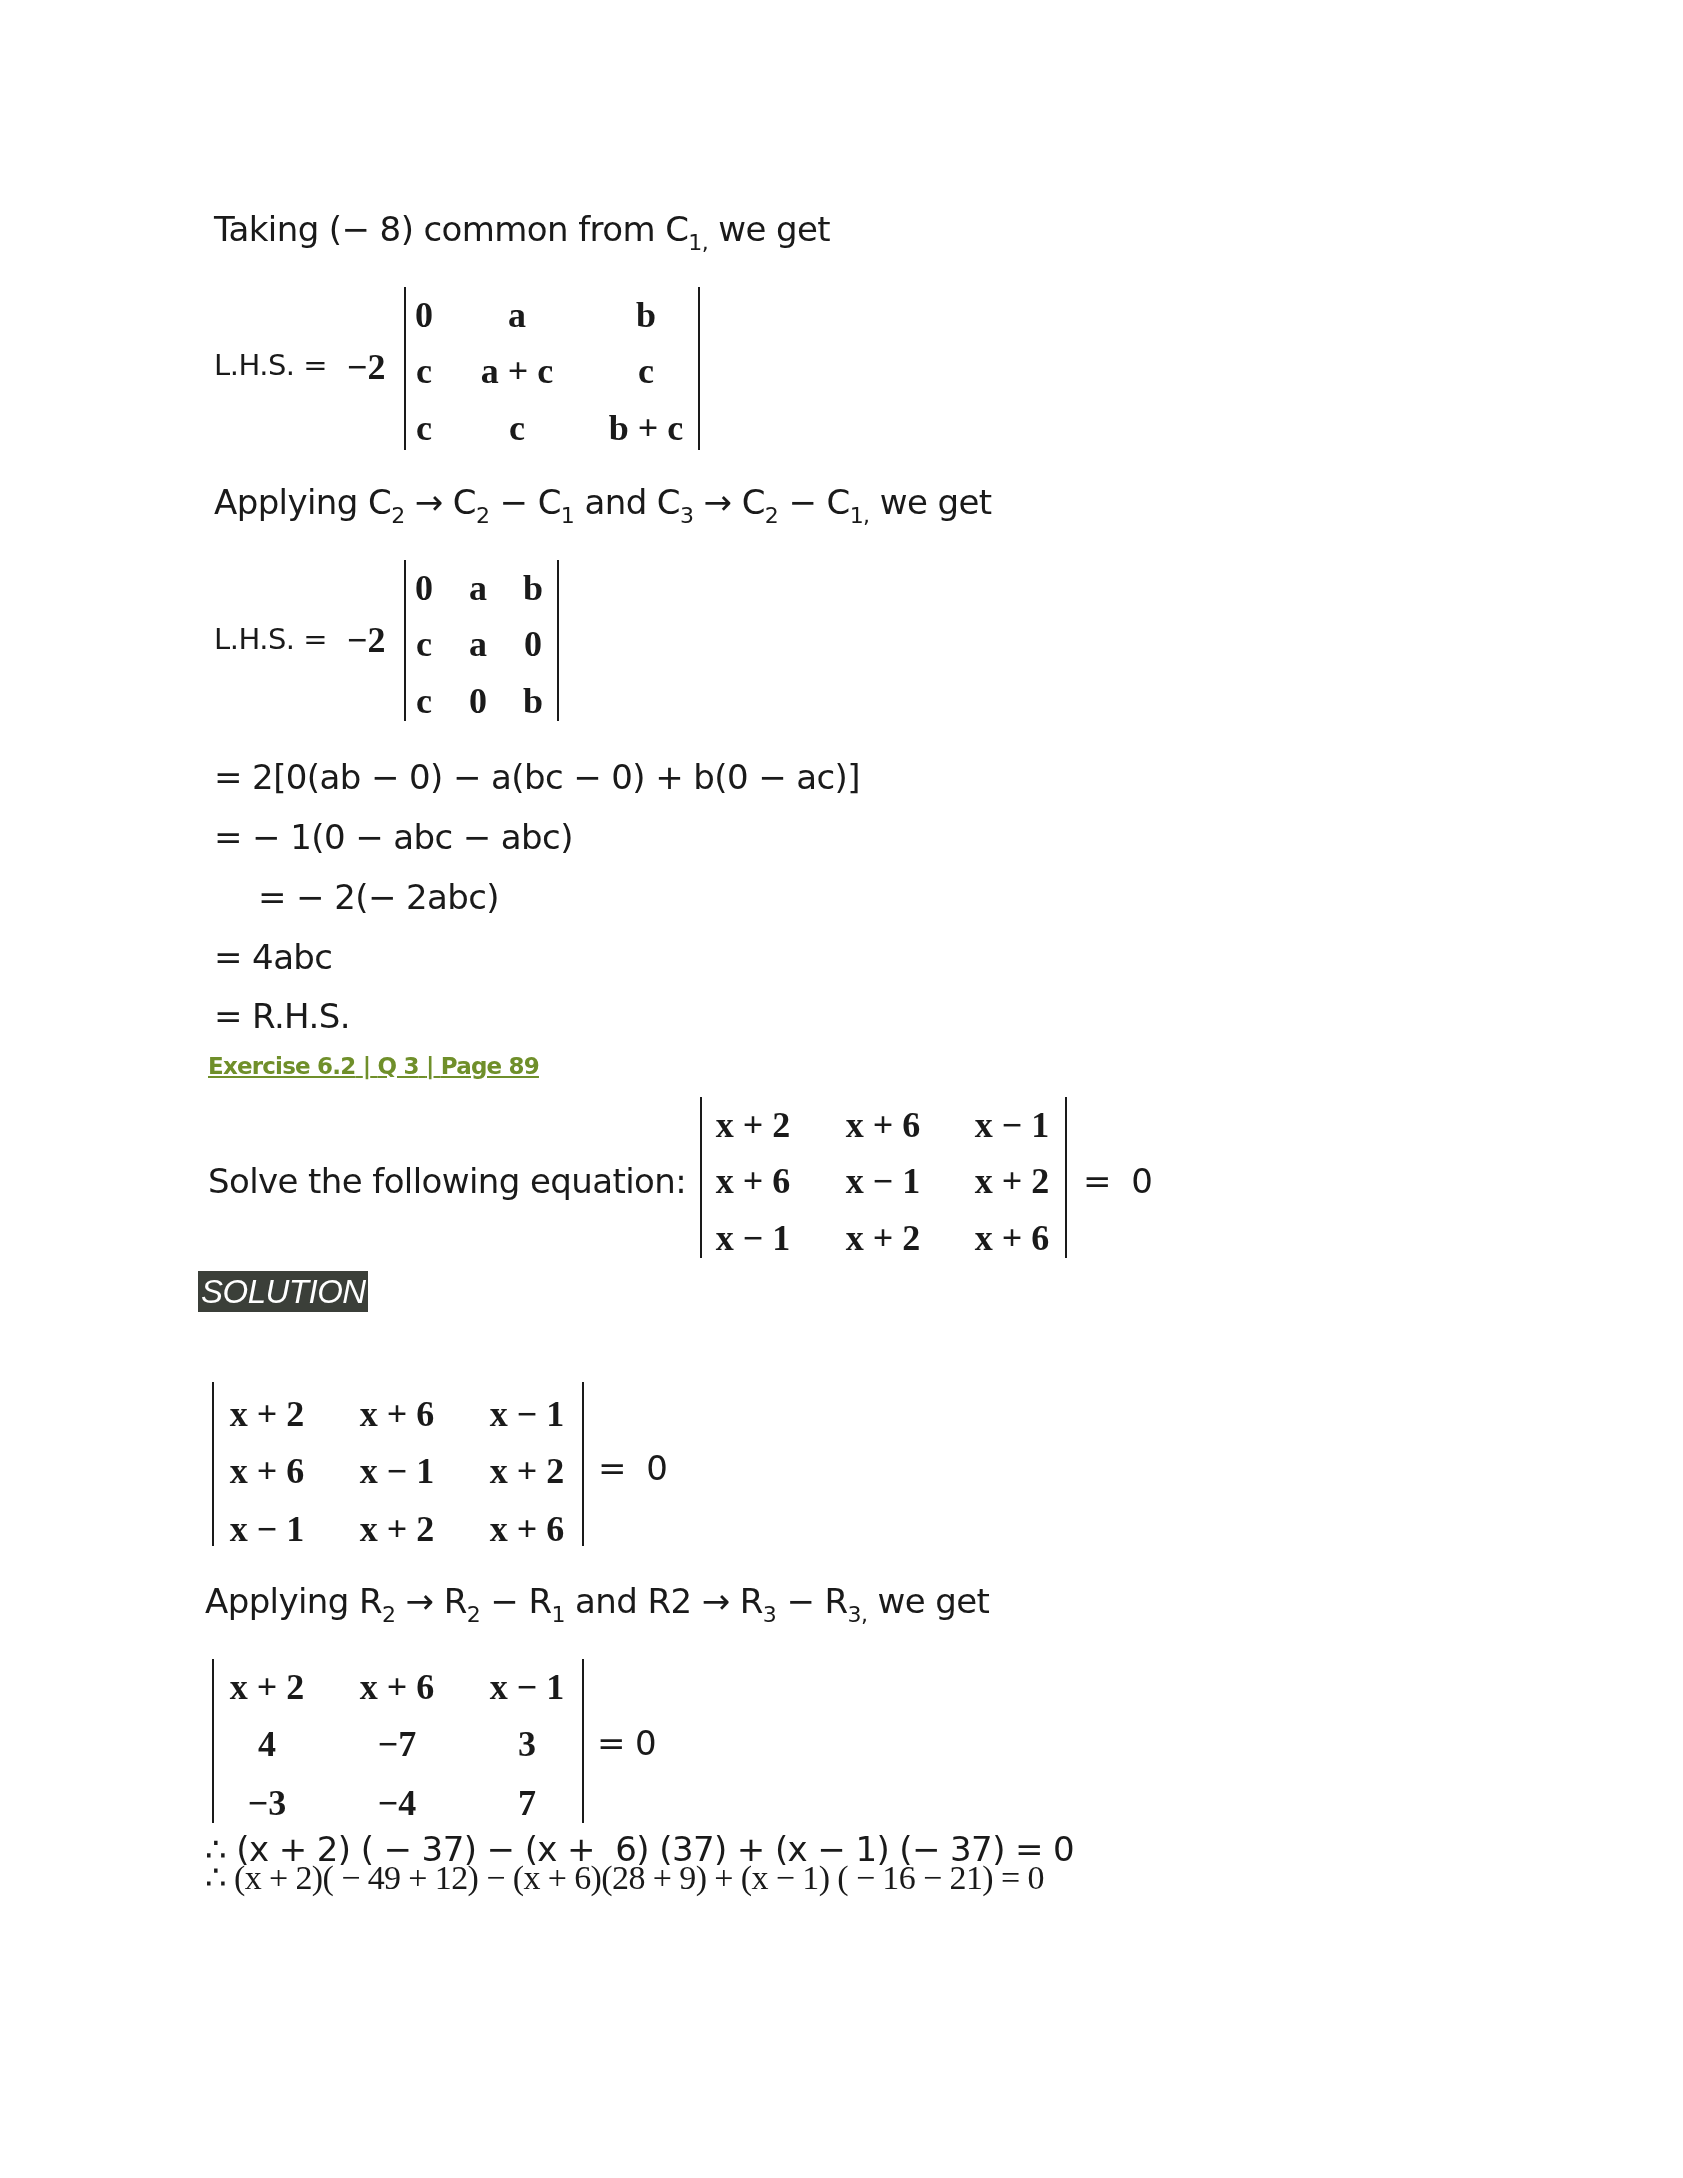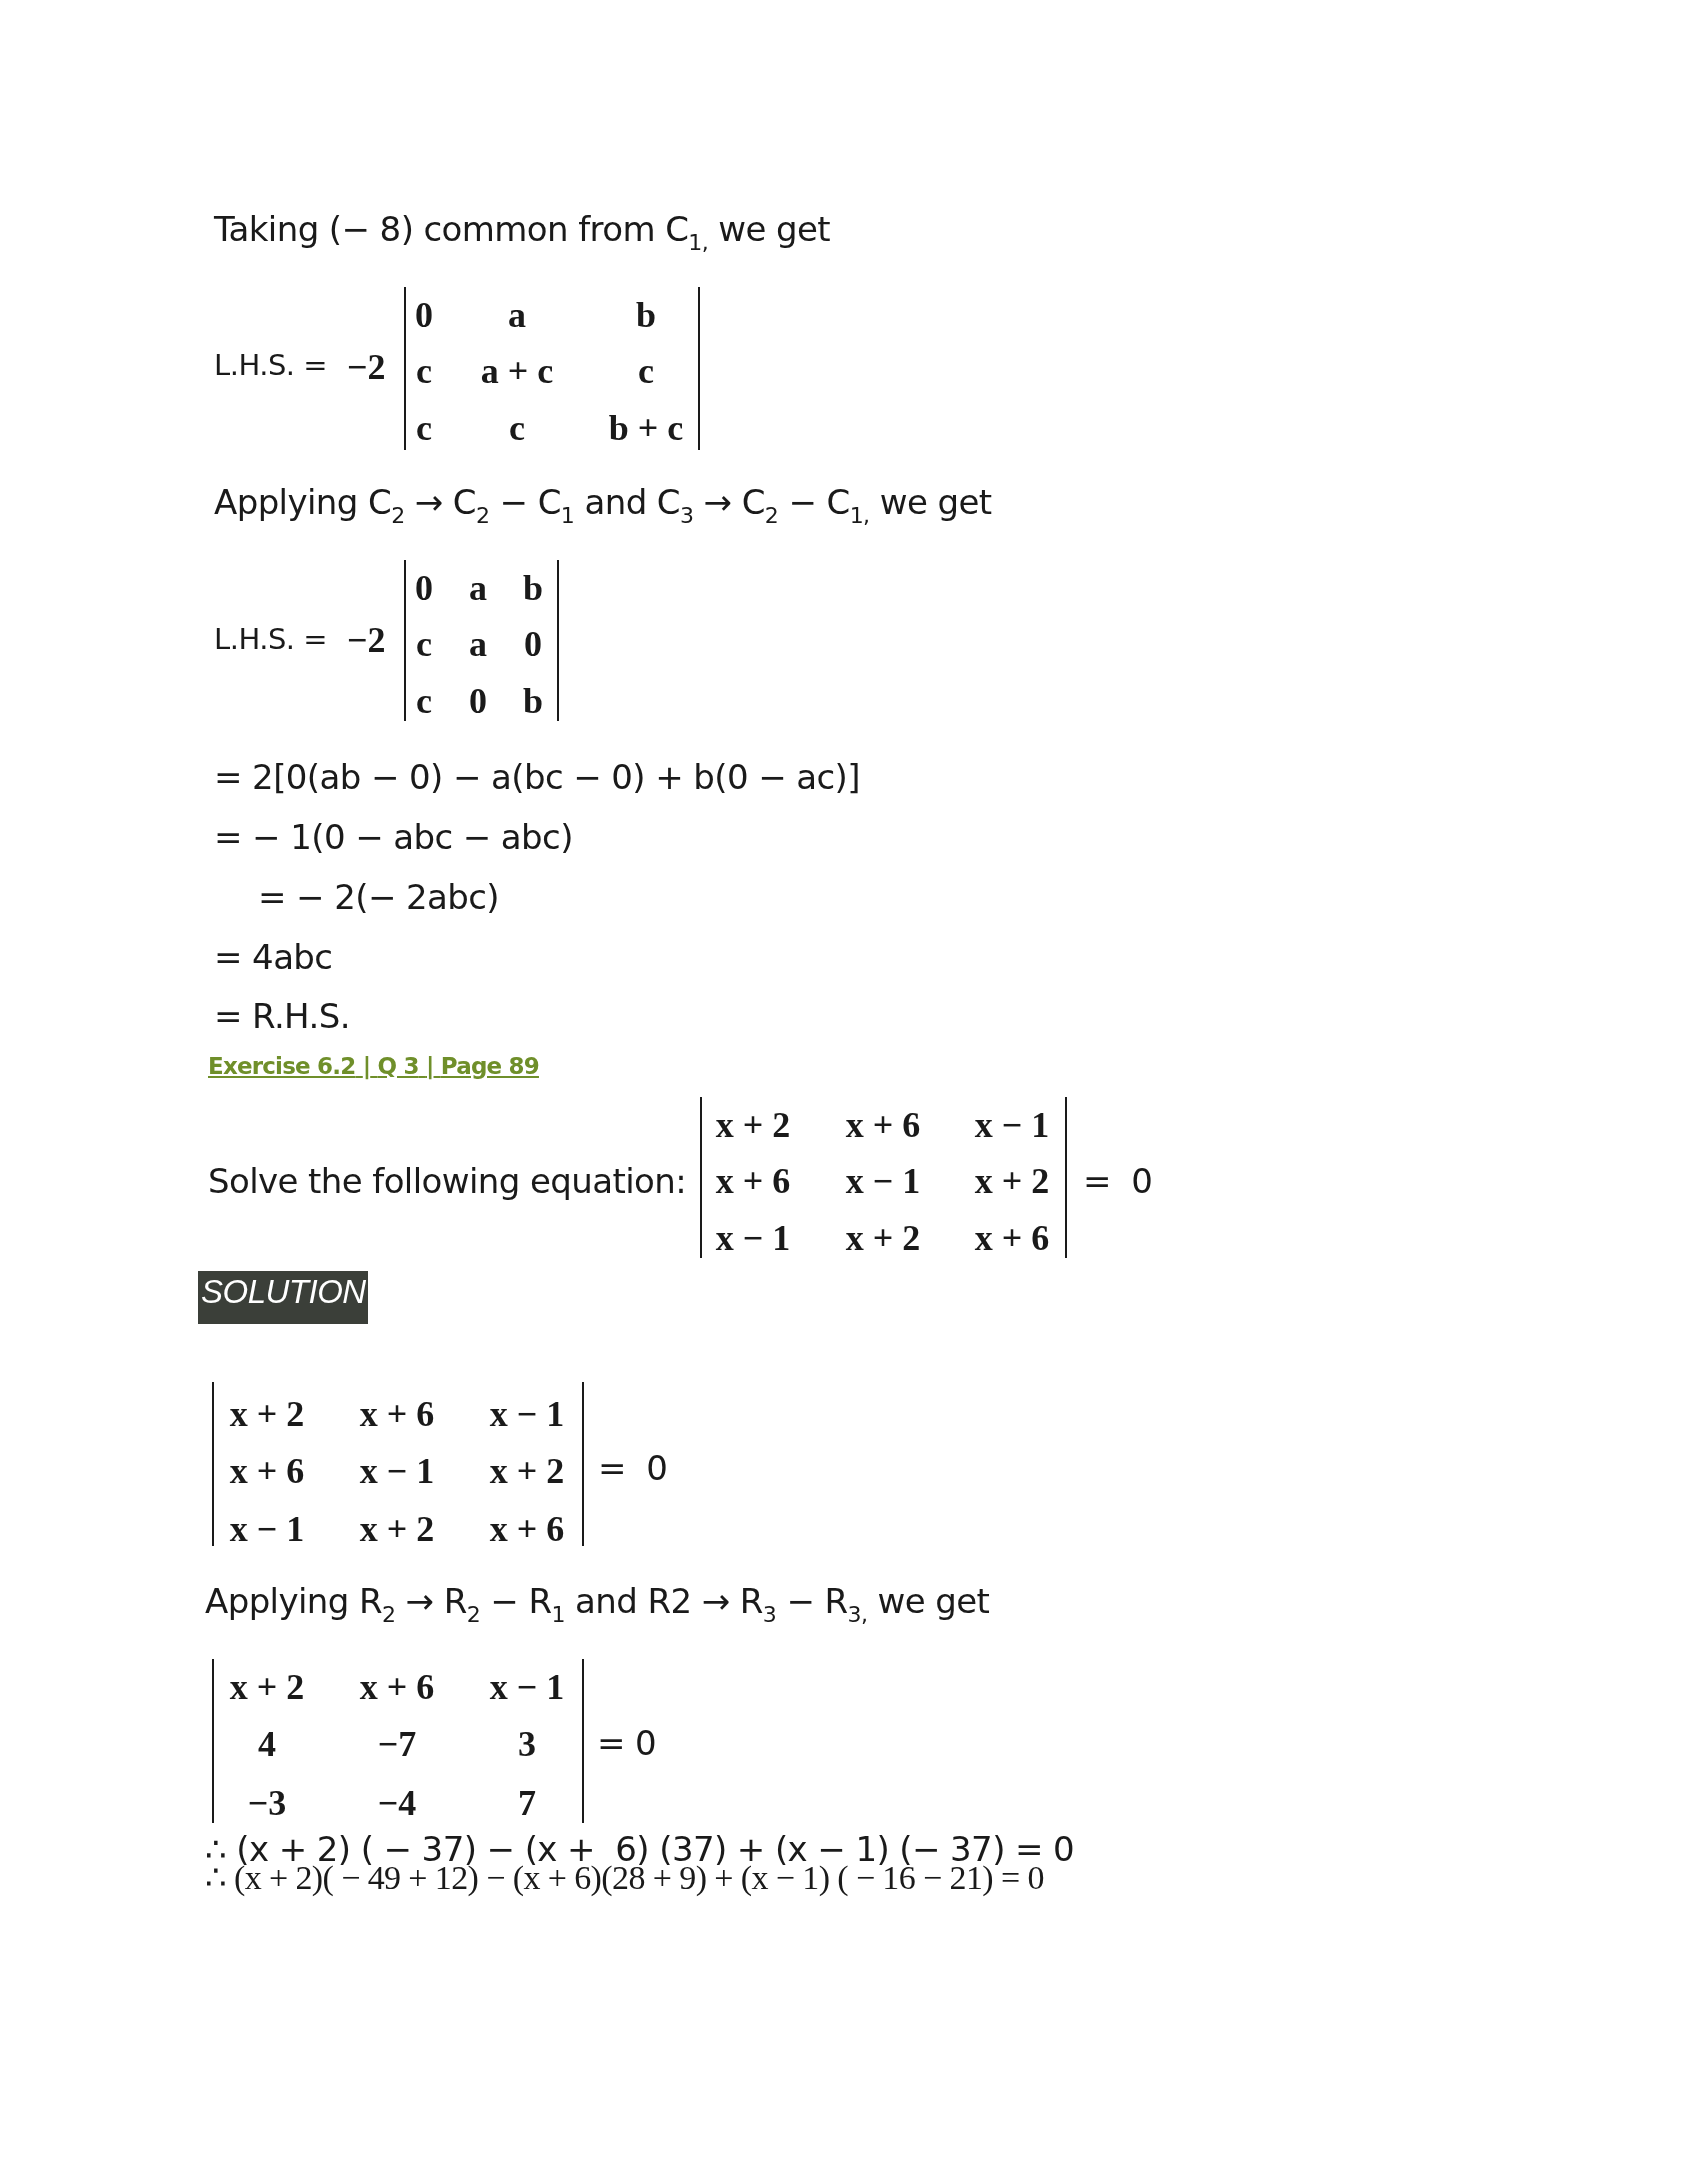--- a/index.html
+++ b/index.html
@@ -22,21 +22,21 @@
     position: absolute; white-space: nowrap;
     font-family: "Liberation Serif", "DejaVu Serif", serif; font-size: 36px; line-height: 1;
     transform: translateX(-50%);
   }
   .cell.bold { font-weight: bold; }
   .exercise {
     font-size: 23px; font-weight: bold; color: #6f8f2a; letter-spacing: -0.8px; text-decoration: underline;
   }
   .exercise .sep { color: #6f8f2a; }
   .solution {
-    position: absolute; left: 198px; top: 1271px; width: 170px; height: 53px;
+    position: absolute; left: 198px; top: 1271px; width: 170px; height: 41px;
     background: #3b3f39; color: #ffffff;
     font-family: "Liberation Sans", sans-serif; font-style: italic; font-size: 33px;
     line-height: 41px; letter-spacing: -0.5px; overflow: hidden; padding-left: 3px; box-sizing: border-box;
   }
 </style>
 </head>
 <body>
 
 <div class="abs txt" style="left:214px; top:212px;">
   <span>Taking (− 8) common from C</span><sub>1,</sub><span> we get</span>

